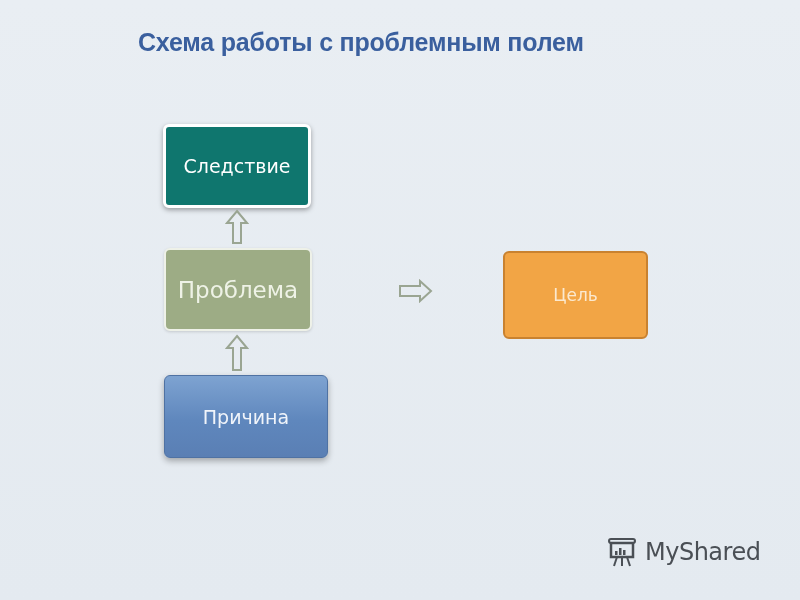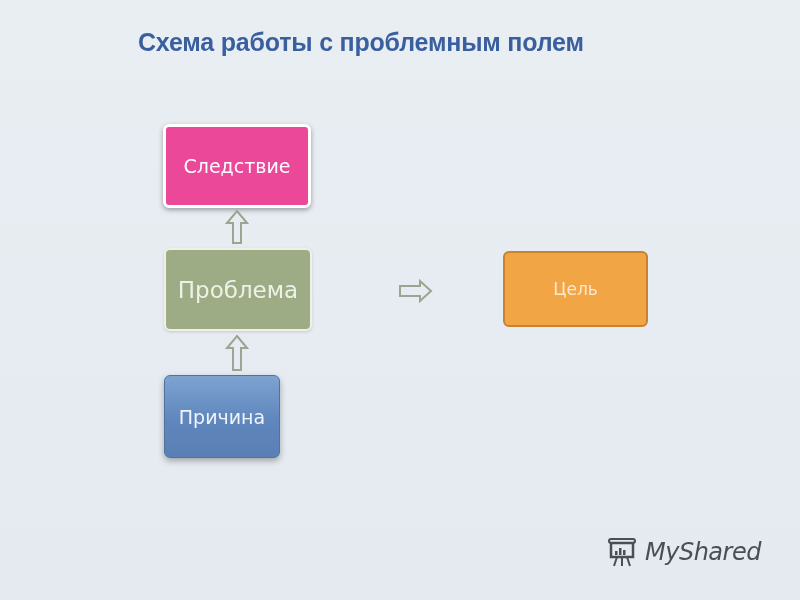--- a/index.html
+++ b/index.html
@@ -13,42 +13,42 @@
     font-family: "Liberation Sans", sans-serif; font-weight:bold;
     font-size:25px; color:#3a5f9e; letter-spacing:-0.2px;margin-left:22px;
   }
   .box {
     position:absolute; display:flex; align-items:center; justify-content:center;
     border-radius:6px; box-sizing:border-box;
     font-family: "DejaVu Sans", sans-serif;
   }
   .b-effect {
     left:163px; top:124px; width:148px; height:84px;
-    background:#ec4899; color:#fff; font-size:19px;
+    background:#0f766e; color:#fff; font-size:19px;
     border:3px solid #fff; box-shadow: 0 2px 5px rgba(0,0,0,0.35);
   }
   .b-problem {
     left:164px; top:248px; width:148px; height:83px;
     background:#9dac85; color:#eef2e6; font-size:23px;
     border:2px solid #eef1e8; box-shadow: 0 1px 3px rgba(0,0,0,0.15);
   }
   .b-cause {
-    left:164px; top:375px; width:116px; height:83px;
+    left:164px; top:375px; width:164px; height:83px;
     background: linear-gradient(180deg, #7ea3d1 0%, #5f87bd 55%, #5a7fb4 100%);
     color:#f0f4fa; font-size:19px;
     border:1px solid #4f72a3; box-shadow: 0 3px 6px rgba(0,0,0,0.3);
   }
   .b-goal {
-    left:503px; top:251px; width:145px; height:76px;
+    left:503px; top:251px; width:145px; height:88px;
     background:#f2a545; color:#fbe9cf; font-size:17px;
     border:2px solid #c98230;
   }
   .arrow { position:absolute; }
   .logo {
-    position:absolute; left:605px; top:535px; display:flex; align-items:center; gap:6px;font-style:italic;
+    position:absolute; left:605px; top:535px; display:flex; align-items:center; gap:6px;
   }
   .logo-text {
     font-family: "DejaVu Sans", sans-serif; font-size:24px; color:#4a4f55; letter-spacing:-0.5px;
   }
 </style>
 </head>
 <body>
 
 <div class="title">Схема работы с проблемным полем</div>
 

